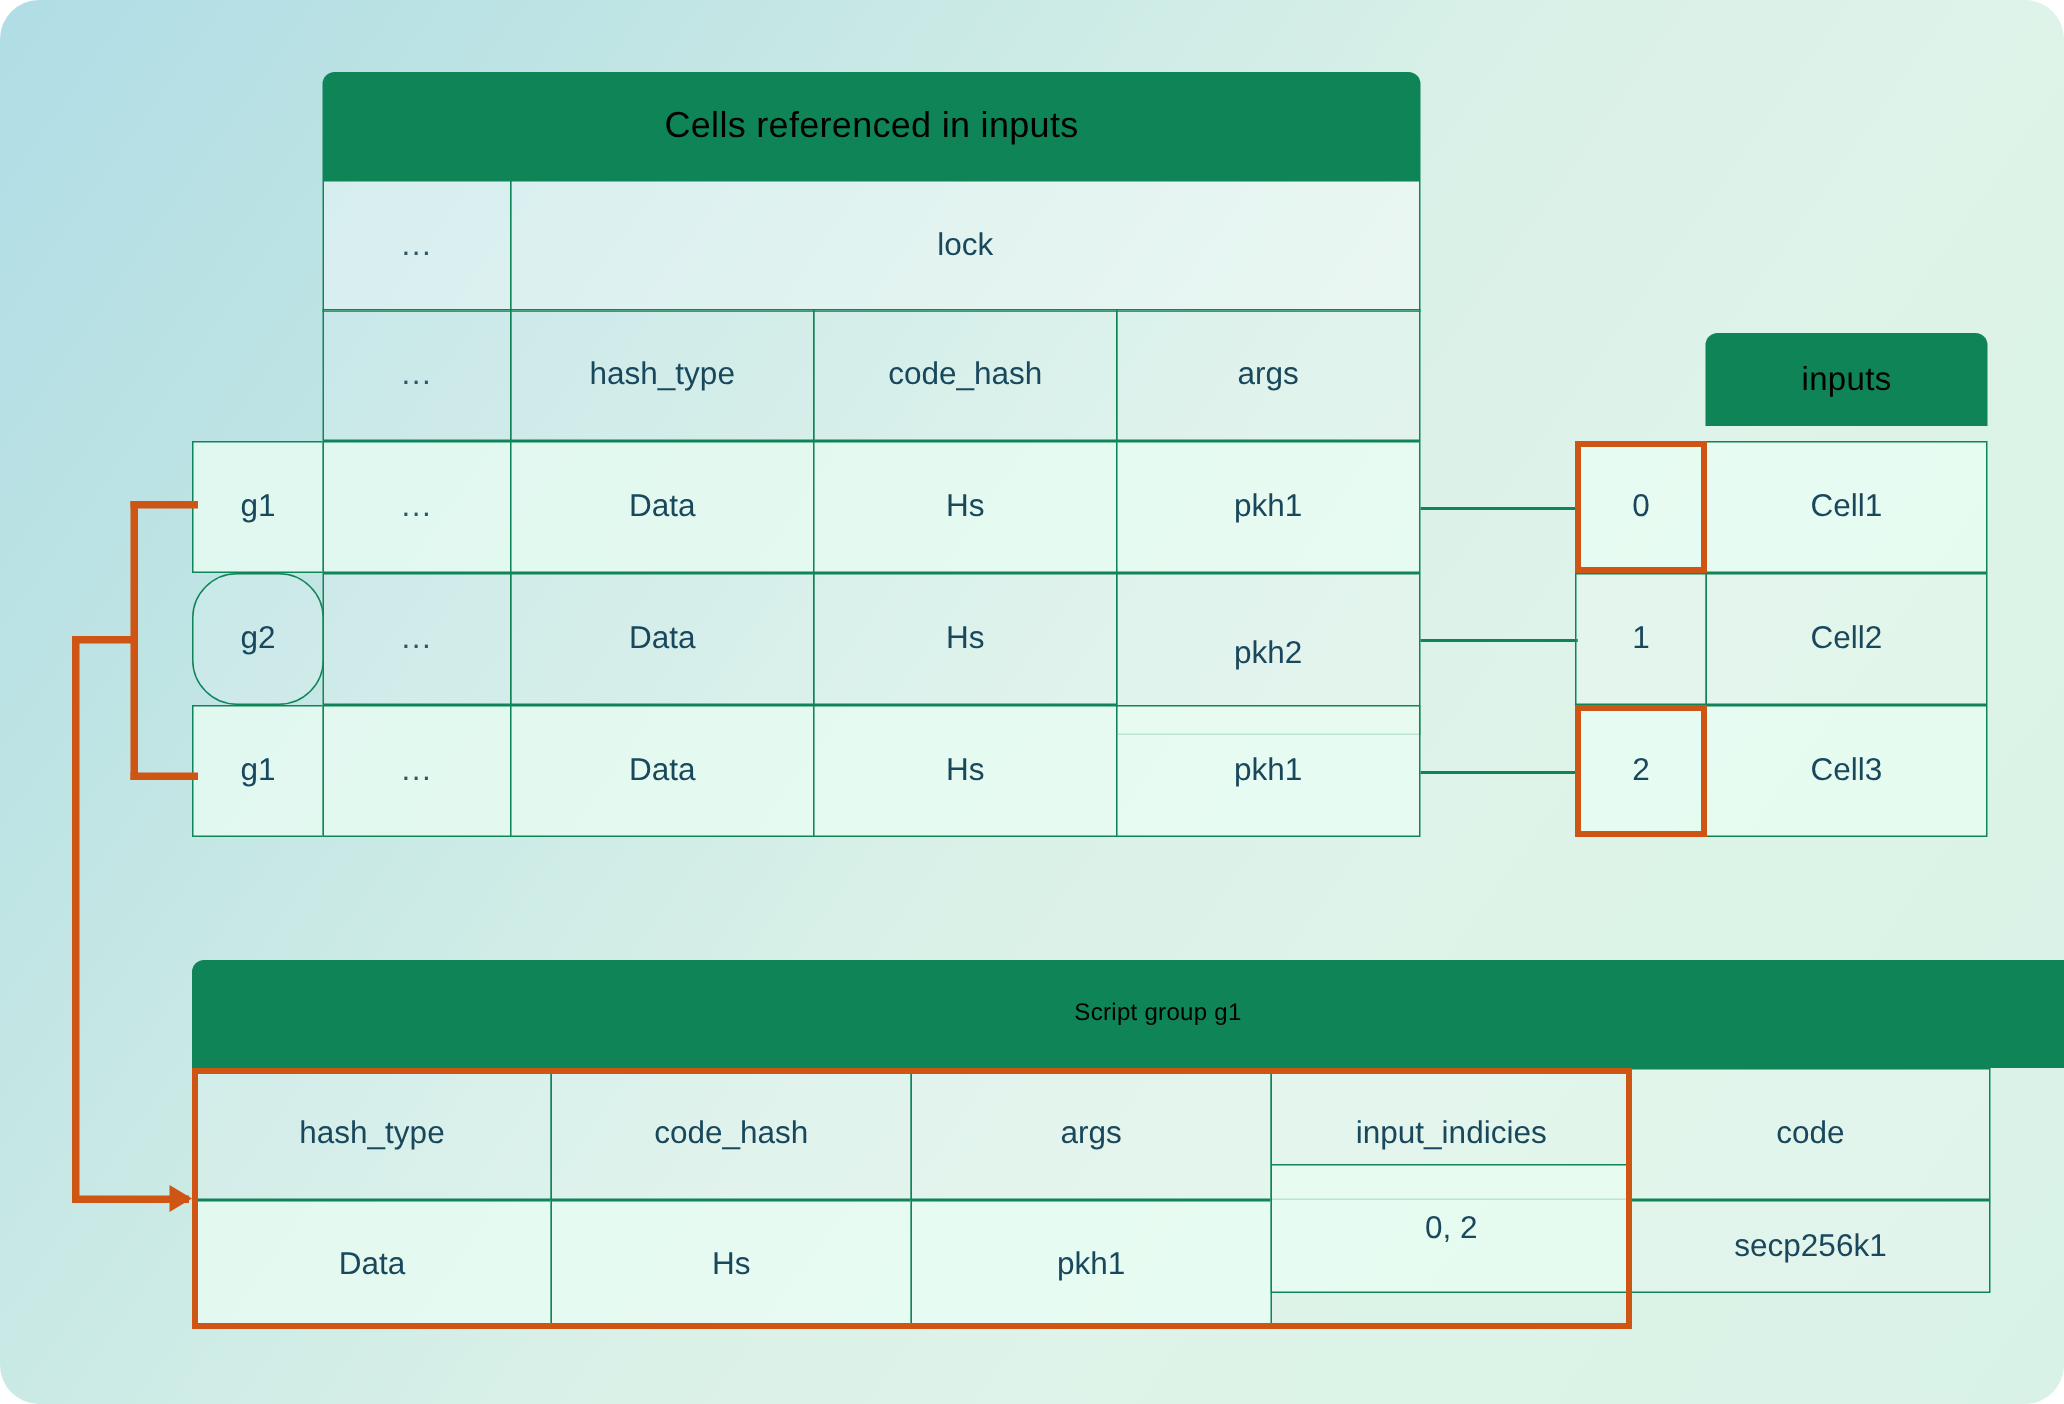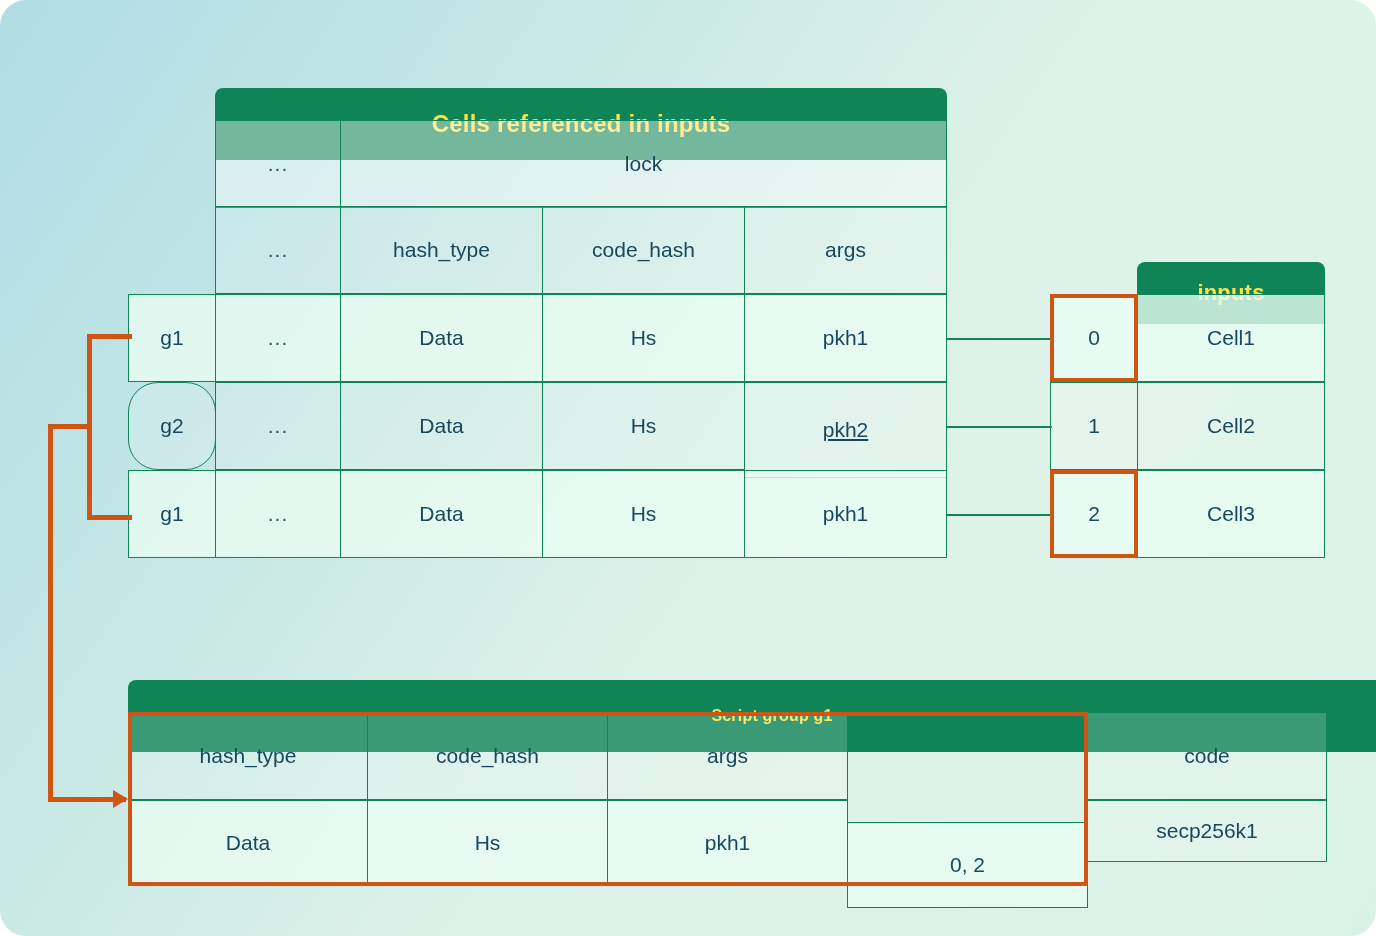--- a/index.html
+++ b/index.html
@@ -27,29 +27,28 @@
         #daf1e8 52%,
         #def3e9 66%,
         #dcf3e7 80%,
         #d9f2e7 100%);
   }
 
   
   .tbl-header {
     position: absolute;
     background: #0e8457;
-    color: #fde047;
+    color: #000000;
     display: flex;
     align-items: center;
     justify-content: center;
-    font-weight: bold;
+    font-weight: normal;
     border-top-left-radius: 8px;
     border-top-right-radius: 8px;
     letter-spacing: .2px;
-    margin-top: 40px;
   }
 
   .cell {
     position: absolute;
     box-sizing: border-box;
     border: 1.6px solid #0e8457;
     display: flex;
     align-items: center;
     justify-content: center;
     color: #19485c;
@@ -114,21 +113,21 @@
   <div class="cell light" style="left:128px; top:294px; width:88px; height:88px;">g1</div>
   <div class="cell light ell" style="left:215px; top:294px; width:126px; height:88px;">...</div>
   <div class="cell light" style="left:340px; top:294px; width:203px; height:88px;">Data</div>
   <div class="cell light" style="left:542px; top:294px; width:203px; height:88px;">Hs</div>
   <div class="cell light" style="left:744px; top:294px; width:203px; height:88px;">pkh1</div>
 
   <div class="cell shade" style="left:128px; top:382px; width:88px; height:88px;border-radius:30px;">g2</div>
   <div class="cell shade ell" style="left:215px; top:382px; width:126px; height:88px;">...</div>
   <div class="cell shade" style="left:340px; top:382px; width:203px; height:88px;">Data</div>
   <div class="cell shade" style="left:542px; top:382px; width:203px; height:88px;">Hs</div>
-  <div class="cell shade" style="left:744px; top:382px; width:203px; height:96px;text-decoration:underline;">pkh2</div>
+  <div class="cell shade" style="left:744px; top:382px; width:203px; height:108px;">pkh2</div>
 
   <div class="cell light" style="left:128px; top:470px; width:88px; height:88px;">g1</div>
   <div class="cell light ell" style="left:215px; top:470px; width:126px; height:88px;">...</div>
   <div class="cell light" style="left:340px; top:470px; width:203px; height:88px;">Data</div>
   <div class="cell light" style="left:542px; top:470px; width:203px; height:88px;">Hs</div>
   <div class="cell light" style="left:744px; top:470px; width:203px; height:88px;">pkh1</div>
 
   <div class="conn" style="left:947px; top:338px; width:105px;"></div>
   <div class="conn" style="left:947px; top:426px; width:105px;"></div>
   <div class="conn" style="left:947px; top:514px; width:105px;"></div>
@@ -145,26 +144,27 @@
   <div class="cell light" style="left:1137px; top:470px; width:188px; height:88px;">Cell3</div>
 
   <div class="hl" style="left:1050px; top:294px; width:88px; height:88px;"></div>
   <div class="hl" style="left:1050px; top:470px; width:88px; height:88px;"></div>
 
   <div class="tbl-header" style="left:128px; top:640px; width:1288px; height:72px; font-size:16px;">Script group g1</div>
 
   <div class="cell shade" style="left:128px; top:712px; width:240px; height:88px;">hash_type</div>
   <div class="cell shade" style="left:367px; top:712px; width:241px; height:88px;">code_hash</div>
   <div class="cell shade" style="left:607px; top:712px; width:241px; height:88px;">args</div>
+  <div class="cell shade" style="left:847px; top:712px; width:241px; height:88px;">input_indicies</div>
   <div class="cell shade" style="left:1087px; top:712px; width:240px; height:88px;">code</div>
 
   <div class="cell light" style="left:128px; top:800px; width:240px; height:86px;">Data</div>
   <div class="cell light" style="left:367px; top:800px; width:241px; height:86px;">Hs</div>
   <div class="cell light" style="left:607px; top:800px; width:241px; height:86px;">pkh1</div>
-  <div class="cell light" style="left:847px; top:822px; width:241px; height:86px;">0, 2</div>
+  <div class="cell light" style="left:847px; top:776px; width:241px; height:86px;">0, 2</div>
   <div class="cell shade" style="left:1087px; top:800px; width:240px; height:62px;">secp256k1</div>
 
   <div class="hl" style="left:128px; top:712px; width:960px; height:174px;"></div>
 
   <div class="oline" style="left:87px; top:334px; width:45px; height:5px;"></div>
 
   <div class="oline" style="left:87px; top:334px; width:5px; height:186px;"></div>
 
   <div class="oline" style="left:87px; top:515px; width:45px; height:5px;"></div>
 

